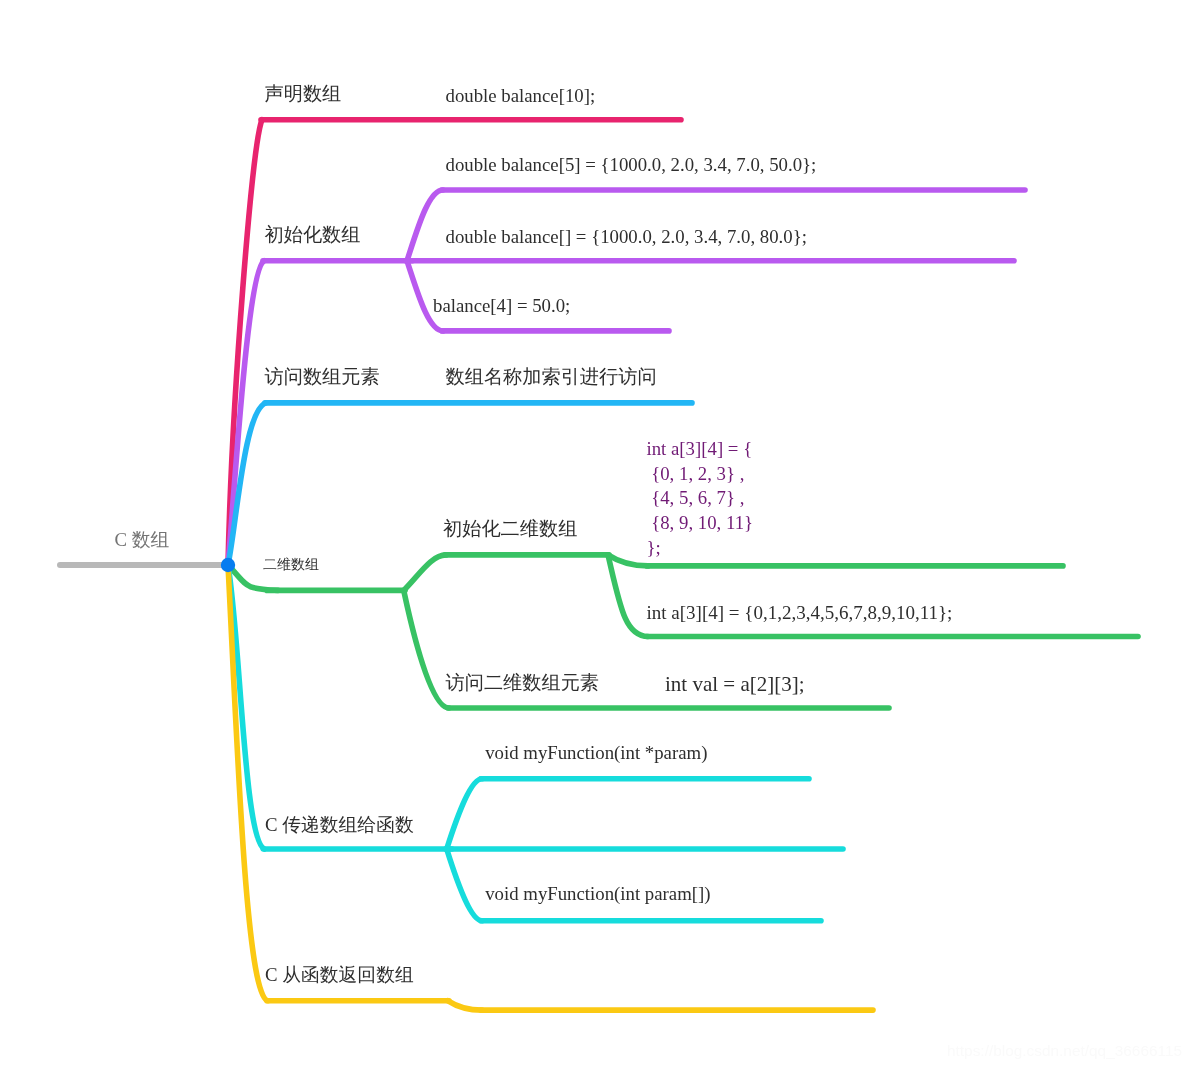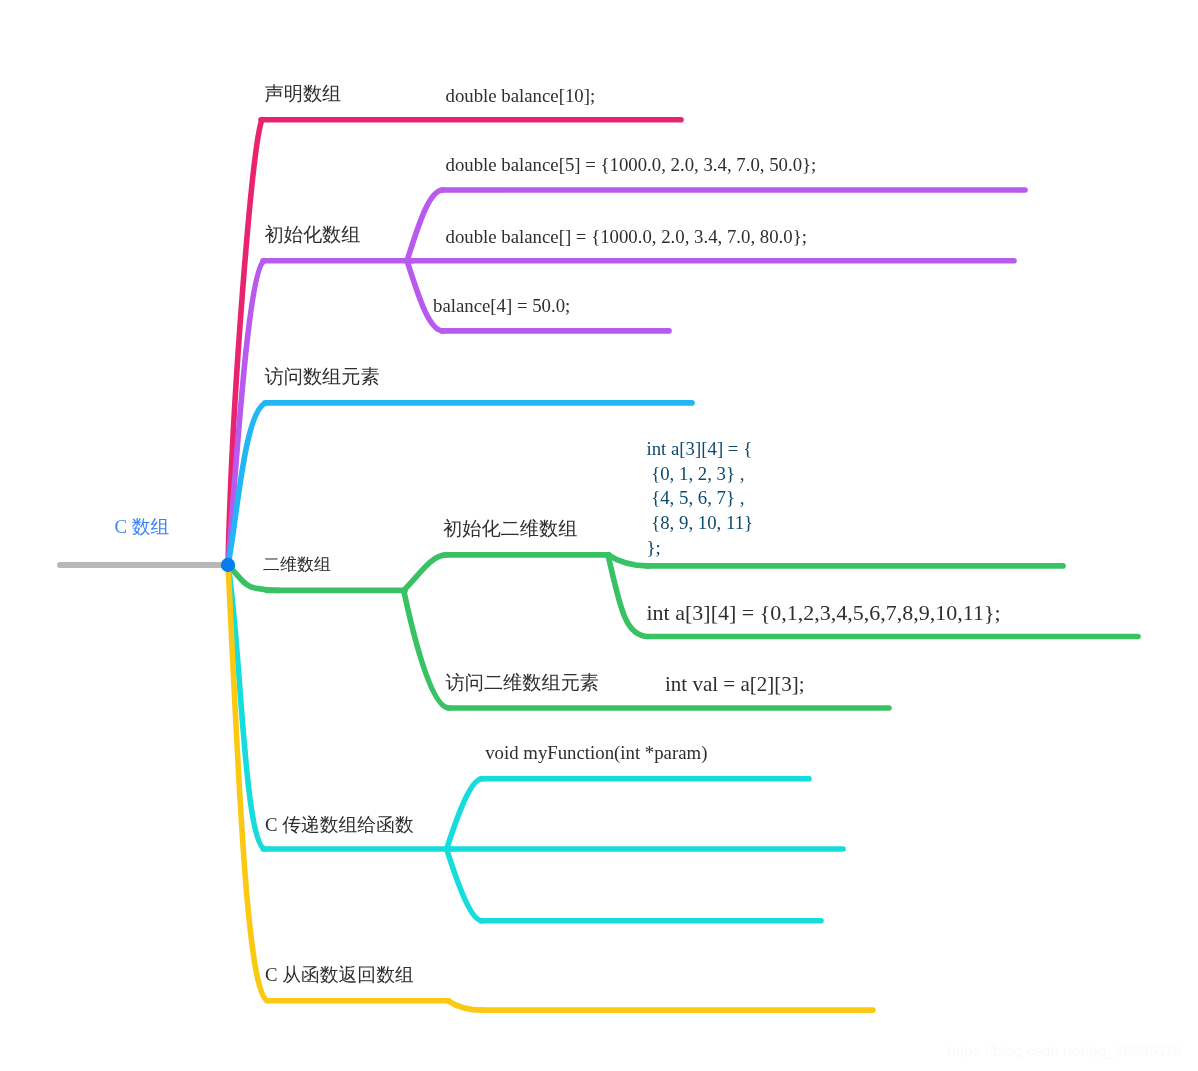--- a/index.html
+++ b/index.html
@@ -44,35 +44,37 @@
   <path d="M 647.00 565.90 L 1063.00 565.90" stroke="#38c264" stroke-width="5.6" fill="none" stroke-linecap="round"></path>
   <path d="M 608.00 554.90 C 619.96 605.98, 624.92 636.50, 648.00 636.50" stroke="#38c264" stroke-width="5.6" fill="none" stroke-linecap="round"></path>
   <path d="M 647.00 636.50 L 1138.00 636.50" stroke="#38c264" stroke-width="5.6" fill="none" stroke-linecap="round"></path>
   <path d="M 446.70 849.00 C 458.53 811.95, 471.48 778.70, 482.00 778.70" stroke="#16dcdc" stroke-width="5.6" fill="none" stroke-linecap="round"></path>
   <path d="M 481.00 778.70 L 809.00 778.70" stroke="#16dcdc" stroke-width="5.6" fill="none" stroke-linecap="round"></path>
   <path d="M 446.70 849.00 C 458.53 886.79, 471.48 920.70, 482.00 920.70" stroke="#16dcdc" stroke-width="5.6" fill="none" stroke-linecap="round"></path>
   <path d="M 481.00 920.70 L 821.00 920.70" stroke="#16dcdc" stroke-width="5.6" fill="none" stroke-linecap="round"></path>
   <path d="M 445.70 849.00 L 843.00 849.00" stroke="#16dcdc" stroke-width="5.6" fill="none" stroke-linecap="round"></path>
   <circle cx="228.0" cy="565.0" r="7.2" fill="#067cf0"></circle>
  </svg>
- <div class="lbl" style="left:114.5px;top:515px;font-size:18.8px;color:#3b82f6;line-height:24.7px">C 数组</div>
+ <div class="lbl" style="left:114.5px;top:528px;font-size:18.8px;color:#737373;line-height:24.7px">C 数组</div>
  <div class="lbl" style="left:264.5px;top:82.45px;font-size:19.2px;color:#2e2e2e;line-height:24.7px">声明数组</div>
  <div class="lbl" style="left:445.5px;top:83.89px;font-size:18.8px;color:#2e2e2e;line-height:24.7px">double balance[10];</div>
  <div class="lbl" style="left:264.5px;top:223.45px;font-size:19.2px;color:#2e2e2e;line-height:24.7px">初始化数组</div>
  <div class="lbl" style="left:445.5px;top:153.39px;font-size:18.8px;color:#2e2e2e;line-height:24.7px">double balance[5] = {1000.0, 2.0, 3.4, 7.0, 50.0};</div>
  <div class="lbl" style="left:445.5px;top:224.89px;font-size:18.8px;color:#2e2e2e;line-height:24.7px">double balance[] = {1000.0, 2.0, 3.4, 7.0, 80.0};</div>
  <div class="lbl" style="left:433px;top:294.39px;font-size:18.8px;color:#2e2e2e;line-height:24.7px">balance[4] = 50.0;</div>
  <div class="lbl" style="left:264.5px;top:364.95px;font-size:19.2px;color:#2e2e2e;line-height:24.7px">访问数组元素</div>
- <div class="lbl" style="left:263.0px;top:552.95px;font-size:17px;color:#2e2e2e;line-height:24.7px">二维数组</div>
+ <div class="lbl" style="left:445.5px;top:364.95px;font-size:19.2px;color:#2e2e2e;line-height:24.7px">数组名称加索引进行访问</div>
+ <div class="lbl" style="left:263.0px;top:552.95px;font-size:14px;color:#2e2e2e;line-height:24.7px">二维数组</div>
  <div class="lbl" style="left:443.0px;top:516.95px;font-size:19.2px;color:#2e2e2e;line-height:24.7px">初始化二维数组</div>
- <div class="lbl" style="left:646.5px;top:436.89px;font-size:18.8px;color:#0c4a6e;line-height:24.7px">int a[3][4] = {
+ <div class="lbl" style="left:646.5px;top:436.89px;font-size:18.8px;color:#701a75;line-height:24.7px">int a[3][4] = {
  {0, 1, 2, 3} ,
  {4, 5, 6, 7} ,
  {8, 9, 10, 11}
 };</div>
- <div class="lbl" style="left:646.5px;top:600.69px;font-size:22px;color:#2e2e2e;line-height:24.7px">int a[3][4] = {0,1,2,3,4,5,6,7,8,9,10,11};</div>
+ <div class="lbl" style="left:646.5px;top:600.69px;font-size:19px;color:#2e2e2e;line-height:24.7px">int a[3][4] = {0,1,2,3,4,5,6,7,8,9,10,11};</div>
  <div class="lbl" style="left:445.5px;top:671.45px;font-size:19.2px;color:#2e2e2e;line-height:24.7px">访问二维数组元素</div>
  <div class="lbl" style="left:665.0px;top:671.89px;font-size:21px;color:#2e2e2e;line-height:24.7px">int val = a[2][3];</div>
  <div class="lbl" style="left:265.0px;top:812.89px;font-size:18.8px;color:#2e2e2e;line-height:24.7px">C 传递数组给函数</div>
  <div class="lbl" style="left:485.2px;top:740.89px;font-size:18.8px;color:#2e2e2e;line-height:24.7px">void myFunction(int *param)</div>
+ <div class="lbl" style="left:485.2px;top:882.39px;font-size:18.8px;color:#2e2e2e;line-height:24.7px">void myFunction(int param[])</div>
  <div class="lbl" style="left:265.0px;top:963.39px;font-size:18.8px;color:#2e2e2e;line-height:24.7px">C 从函数返回数组</div>
  <div class="wm">https://blog.csdn.net/qq_36666115</div>
 </div>
 
 </body></html>

